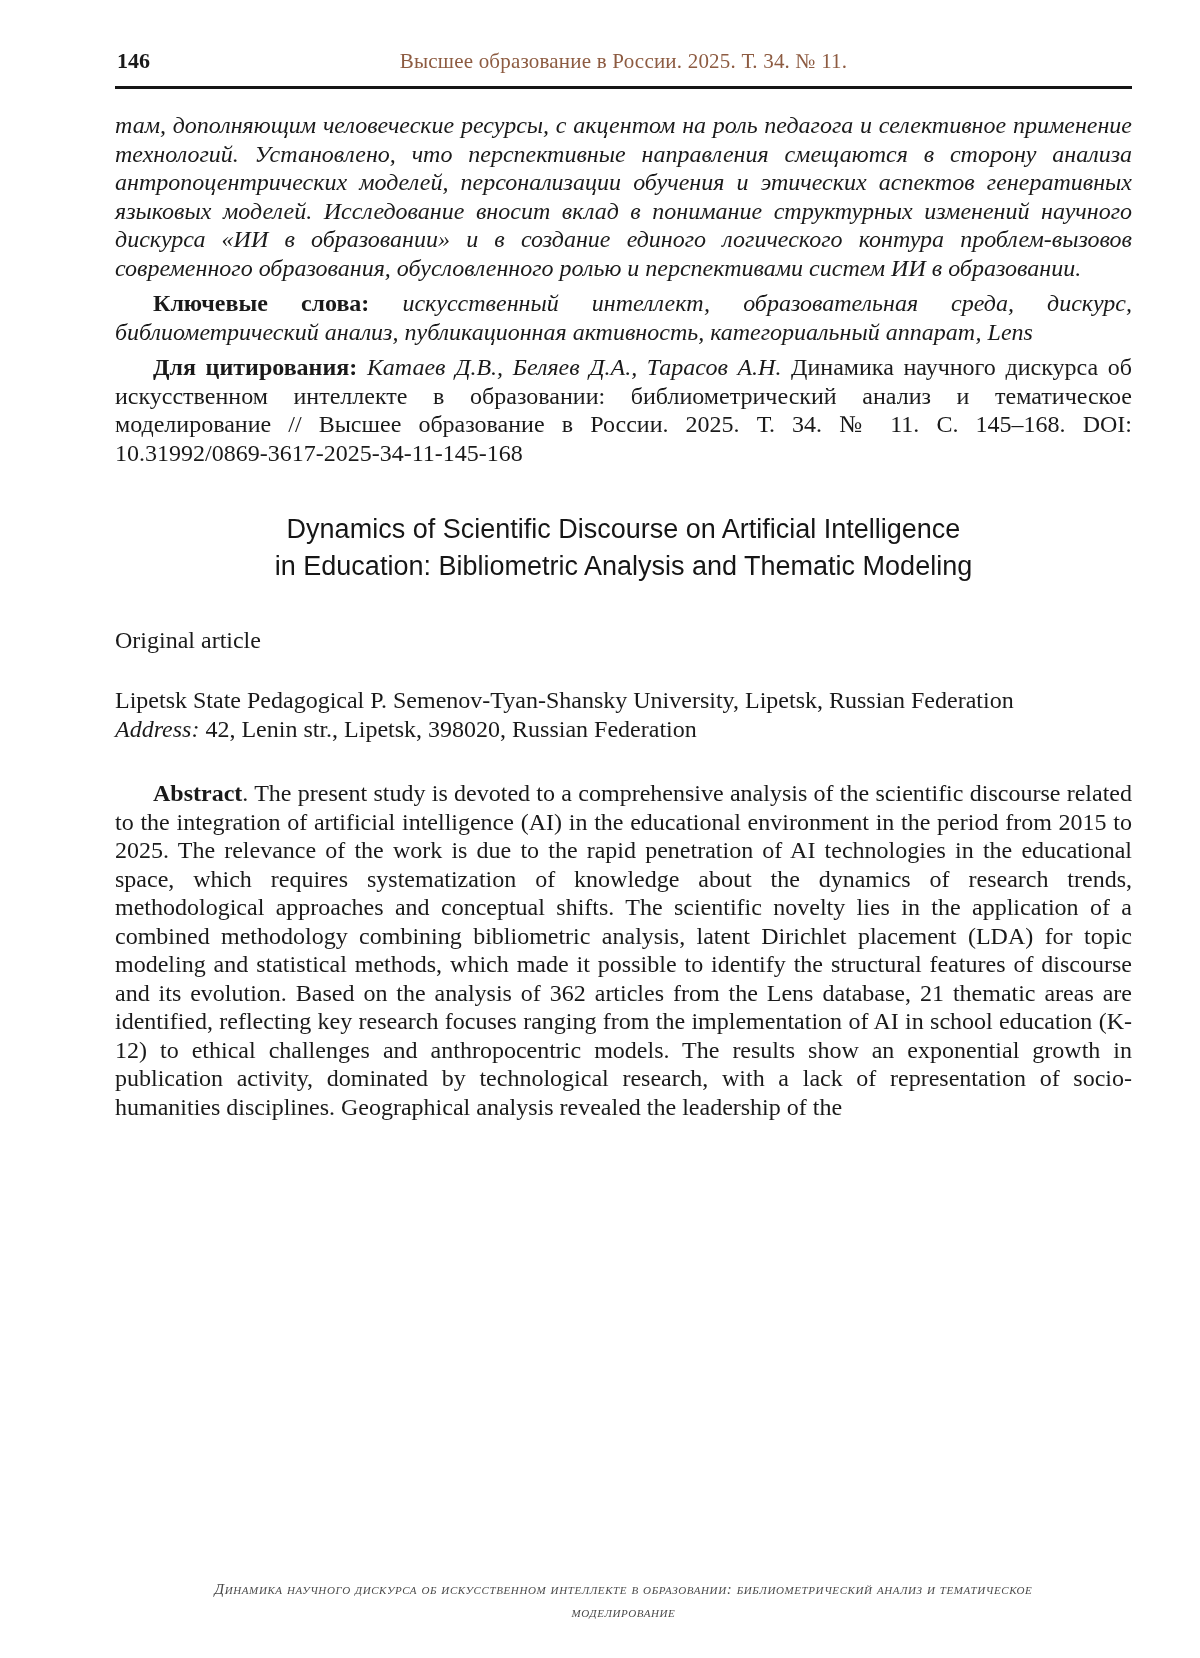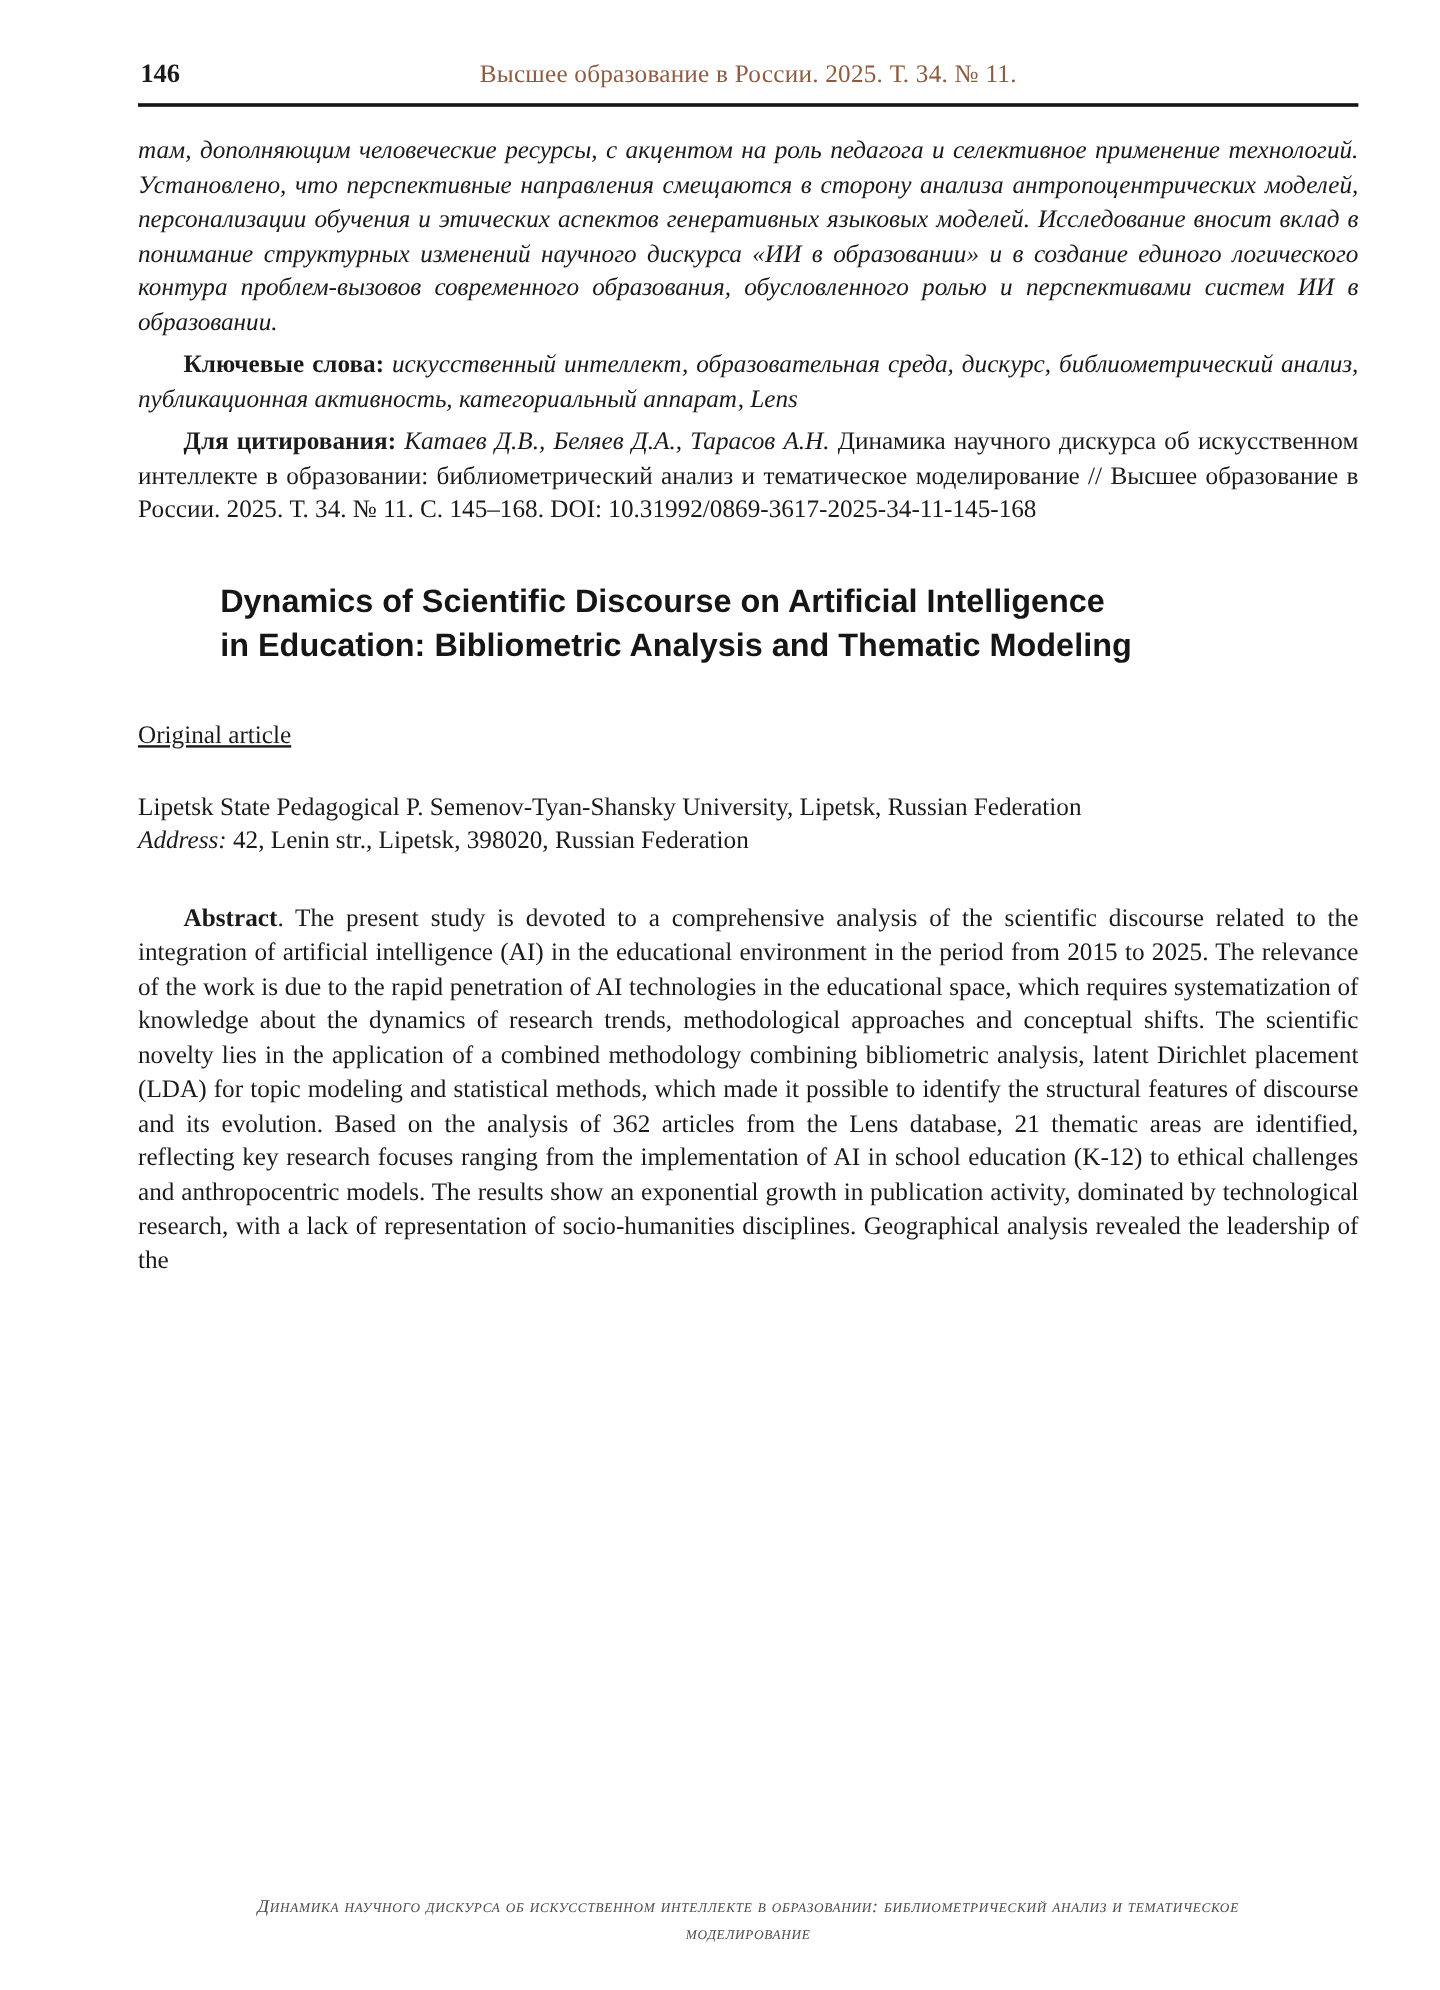--- a/index.html
+++ b/index.html
@@ -39,38 +39,38 @@
     color: var(--journal-accent, #8d5b41);
     letter-spacing: 0.2px;
   }
   .rule {
     border: none;
     border-top: 3px solid #151515;
     margin: 10px 0 22px 0;
   }
 
   
-  p, .p { font-size: 21px; line-height: 28.5px; text-align: justify; }
+  p, .p { font-size: 24px; line-height: 28.5px; text-align: justify; }
   .italic { font-style: italic; }
   .bold-italic { font-weight: bold; }
   .indent { text-indent: 38px; margin-top: 7px; }
 
   .article-title {
     font-family: "Liberation Sans", sans-serif;
-    font-weight: bold;
+    font-weight: normal;
     font-size: 27px;
     line-height: 37px;
-    text-align: left;
+    text-align: center;
     max-width: 880px;
     margin: 44px auto 0 auto;
     text-wrap: balance;
     color: #161616;
   }
 
-  .meta { margin-top: 40px; text-decoration: underline; }
+  .meta { margin-top: 40px; }
   .meta p { text-align: left; line-height: 30px; }
 
   .author-block { margin-top: 31px; }
   .author-block p { text-align: justify; }
 
   .abstract { margin-top: 36px; text-indent: 38px; }
 
   .page-footer {
     margin-top: auto;
     align-self: center;

